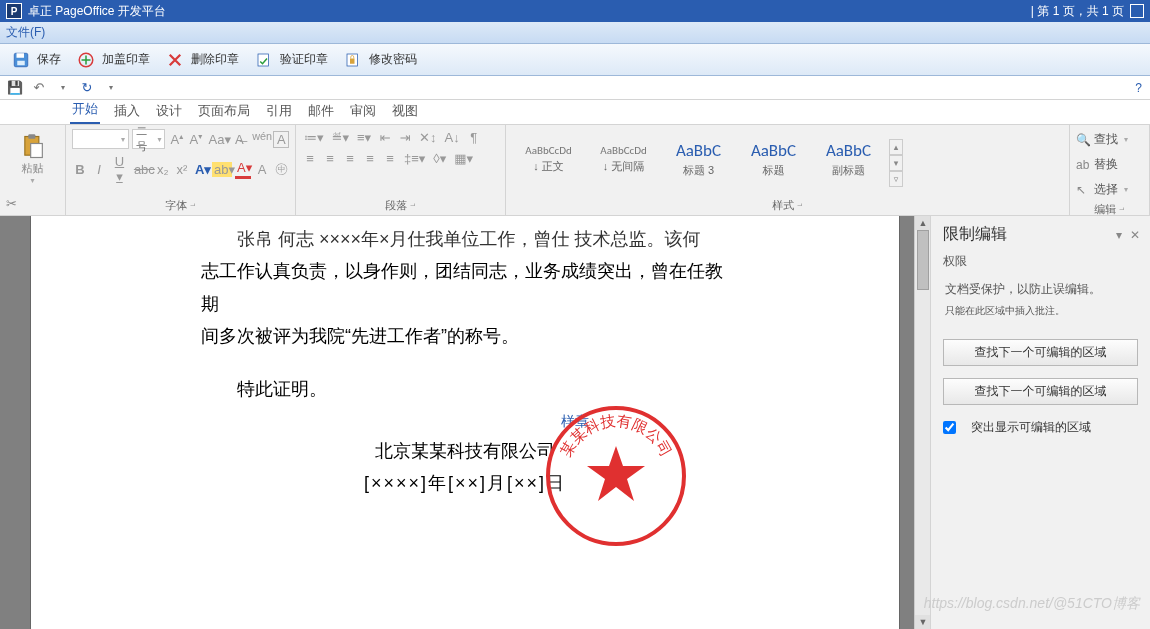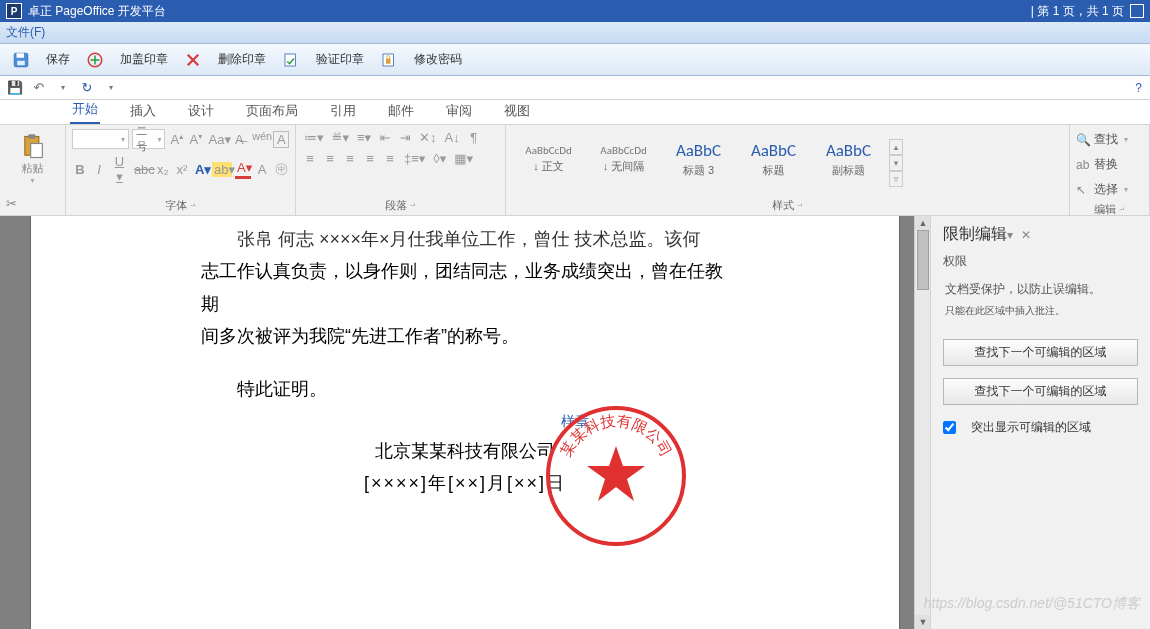--- a/index.html
+++ b/index.html
@@ -7,29 +7,29 @@
 
 .title-bar { height: 22px; background: linear-gradient(#2a5db0, #2a5db0); color: #fff; display: flex; align-items: center; padding: 0 6px; font-size: 12px; }
 .title-bar .icon-box { width: 16px; height: 16px; background: #1a3a70; border: 1px solid #fff; display: flex; align-items: center; justify-content: center; font-size: 10px; font-weight: bold; margin-right: 6px; }
 .title-bar .spacer { flex: 1; }
 .title-bar .page-info { font-size: 12px; margin-right: 6px; }
 .title-bar .expand-icon { width: 14px; height: 14px; border: 1px solid #fff; display: inline-block; }
 
 .menu-bar { height: 22px; background: linear-gradient(#dde9f7, #c7dbf3); border-bottom: 1px solid #9db8d9; padding: 0 6px; display: flex; align-items: center; color: #2a5db0; font-size: 12px; }
 
 .toolbar-bar { height: 32px; background: linear-gradient(#f5f9fd, #dde9f7); border-bottom: 1px solid #9db8d9; display: flex; align-items: center; padding: 0 6px; gap: 4px; }
-.tb-btn { display: flex; align-items: center; gap: 16px; padding: 3px 6px; font-size: 12px; color: #333; cursor: pointer; }
+.tb-btn { display: flex; align-items: center; gap: 7px; padding: 3px 6px; font-size: 12px; color: #333; cursor: pointer; }
 .tb-btn svg { width: 18px; height: 18px; }
 
 .qat-bar { height: 24px; background: #fff; border-bottom: 1px solid #d4d4d4; display: flex; align-items: center; padding: 0 8px; gap: 10px; color: #777; }
 .qat-bar .q-icon { width: 14px; height: 14px; display: flex; align-items: center; justify-content: center; font-size: 13px; cursor: pointer; }
 .qat-bar .spacer { flex: 1; }
 .qat-bar .help { color: #2a5db0; cursor: pointer; }
 
-.ribbon-tabs { height: 24px; background: #fff; display: flex; align-items: flex-end; padding-left: 70px; gap: 28px; font-size: 13px; }
+.ribbon-tabs { height: 24px; background: #fff; display: flex; align-items: flex-end; padding-left: 70px; gap: 12px; font-size: 13px; }
 .ribbon-tab { padding: 4px 2px; cursor: pointer; color: #555; }
 .ribbon-tab.active { color: #2a5db0; border-bottom: 2px solid #2a5db0; font-weight: 500; }
 
 .ribbon { height: 92px; background: #f1f1f1; border-top: 1px solid #d4d4d4; border-bottom: 1px solid #d4d4d4; display: flex; }
 .r-group { border-right: 1px solid #d4d4d4; padding: 4px 6px 2px 6px; display: flex; flex-direction: column; position: relative; }
 .r-group-body { flex: 1; display: flex; flex-direction: column; gap: 4px; }
 .r-group-label { text-align: center; font-size: 11px; color: #666; padding-top: 2px; }
 .r-group-label::after { content: "⌐"; font-size: 9px; color: #999; margin-left: 3px; transform: rotate(180deg); display: inline-block; }
 
 .clipboard .body-row { display: flex; gap: 3px; }
@@ -71,21 +71,21 @@
 .seal-svg { position: absolute; left: 340px; top: -34px; pointer-events: none; }
 .company-line { text-align: center; margin-top: 40px; font-size: 18px; }
 .date-line { text-align: center; margin-top: 12px; font-size: 18px; letter-spacing: 2px; }
 
 .doc-scroll { position: absolute; right: 0; top: 0; width: 16px; height: 100%; background: #e9e9e9; border-left: 1px solid #ccc; }
 .doc-scroll .thumb { position: absolute; top: 14px; left: 2px; width: 12px; height: 60px; background: #c0c0c0; border: 1px solid #a0a0a0; }
 .doc-scroll .arr { position: absolute; left: 0; width: 16px; height: 14px; display: flex; align-items: center; justify-content: center; font-size: 9px; color: #666; background: #e0e0e0; }
 .doc-scroll .arr.up { top: 0; } .doc-scroll .arr.dn { bottom: 0; }
 
 .side-panel { width: 220px; background: #f1f1f1; border-left: 1px solid #d4d4d4; display: flex; flex-direction: column; }
-.side-panel .sp-title { display: flex; align-items: center; padding: 8px 10px 6px 12px; font-size: 16px; color: #333; }
+.side-panel .sp-title { display: flex; align-items: center; justify-content: space-between; padding: 8px 10px 6px 12px; font-size: 16px; color: #333; }
 .side-panel .sp-title .actions { display: flex; gap: 8px; color: #888; font-size: 12px; }
 .side-panel .sp-sub { padding: 2px 12px 4px 12px; font-size: 12px; color: #555; }
 .side-panel .sp-text { padding: 6px 12px 2px 14px; font-size: 12px; color: #555; line-height: 1.6; }
 .side-panel .sp-text2 { padding: 2px 12px 14px 14px; font-size: 10px; color: #555; line-height: 1.6; }
 .side-panel .sp-btn { margin: 6px 12px; padding: 4px 8px; border: 1px solid #b8b8b8; background: linear-gradient(#fdfdfd,#e8e8e8); font-size: 12px; color: #333; cursor: pointer; text-align: center; }
 .side-panel .sp-check { margin: 8px 12px; font-size: 12px; color: #333; display: flex; align-items: center; gap: 15px; }
 
 .watermark { position: absolute; right: 10px; bottom: 16px; color: #ccc; font-size: 14px; font-style: italic; font-family: Arial; pointer-events: none; }
 </style>
 </head>

